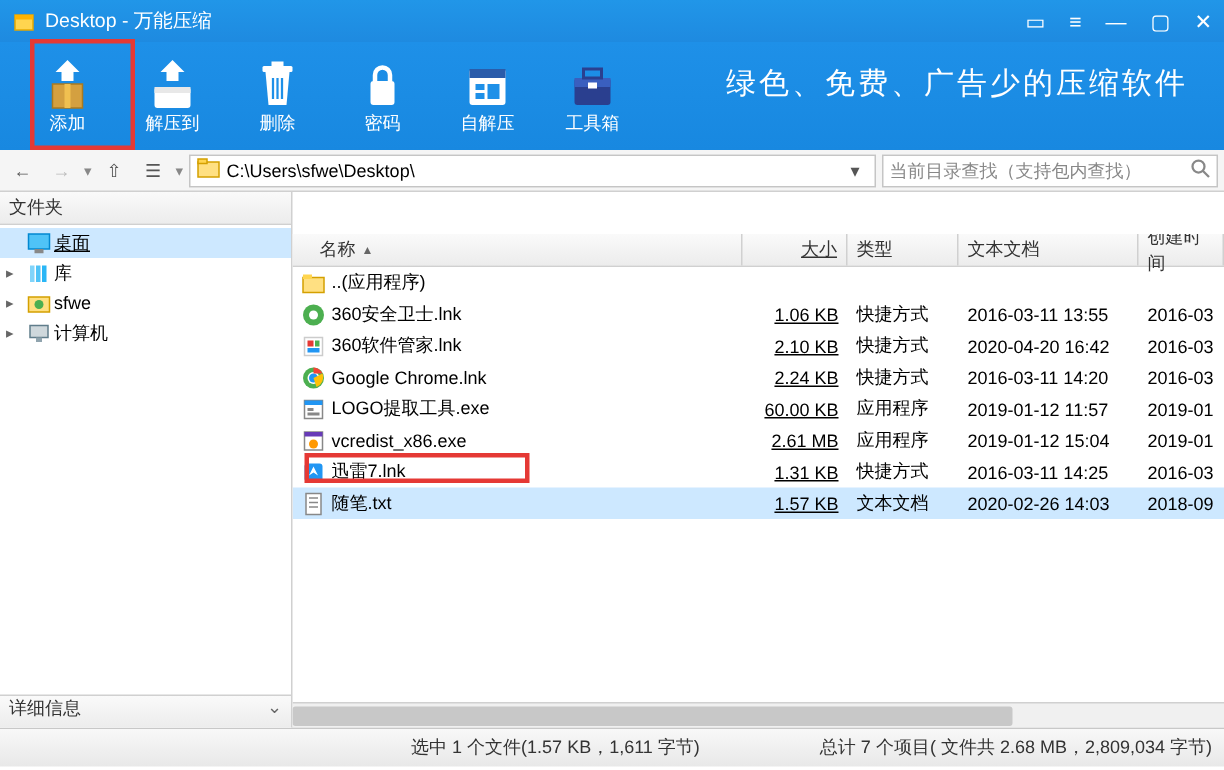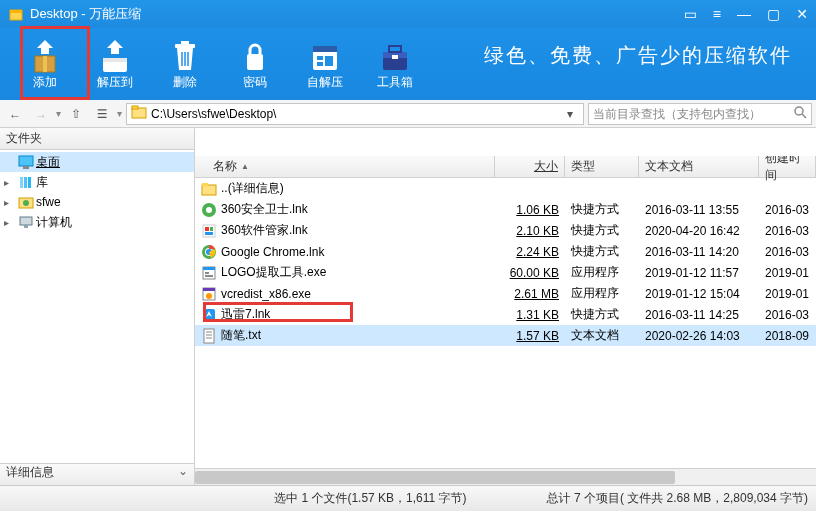--- a/index.html
+++ b/index.html
@@ -245,21 +245,21 @@
     </div>
     <div class="list-body" id="rows">
         <div class="row">
           <div class="cell col-name">
             <span class="ficon">
               <svg width="16" height="14">
                 <rect x="1" y="3" width="14" height="10" fill="#ffe082" stroke="#d4a000"></rect>
                 <rect x="1" y="1" width="6" height="3" fill="#ffd54f"></rect>
               </svg>
             </span>
-            <span>..(详细信息)</span>
+            <span>..(应用程序)</span>
           </div>
           <div class="cell col-size"></div>
           <div class="cell col-type"></div>
           <div class="cell col-mtime"></div>
           <div class="cell col-ctime"></div>
         </div>
         <div class="row">
           <div class="cell col-name">
             <span class="ficon">
               <svg width="16" height="16">

